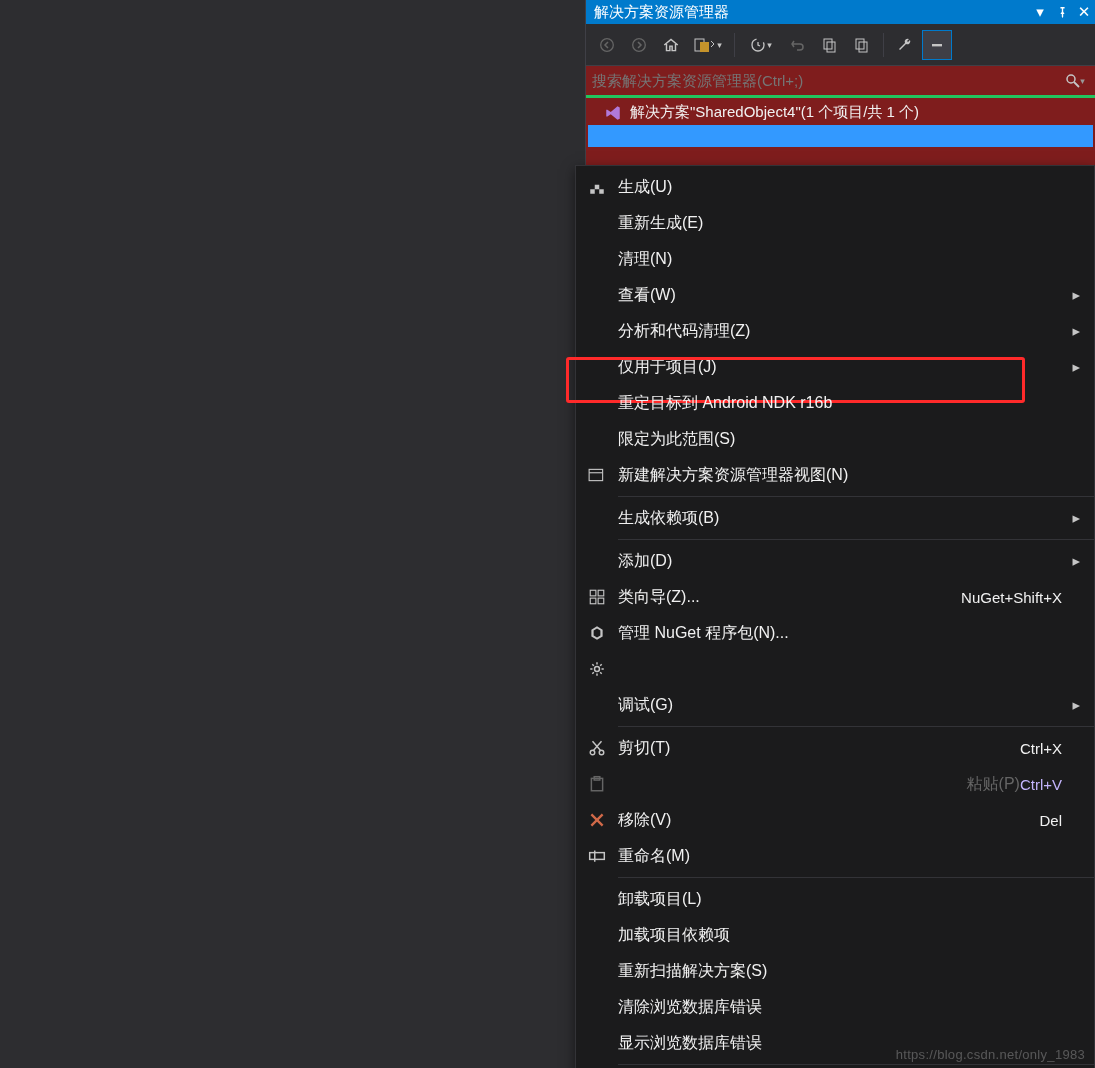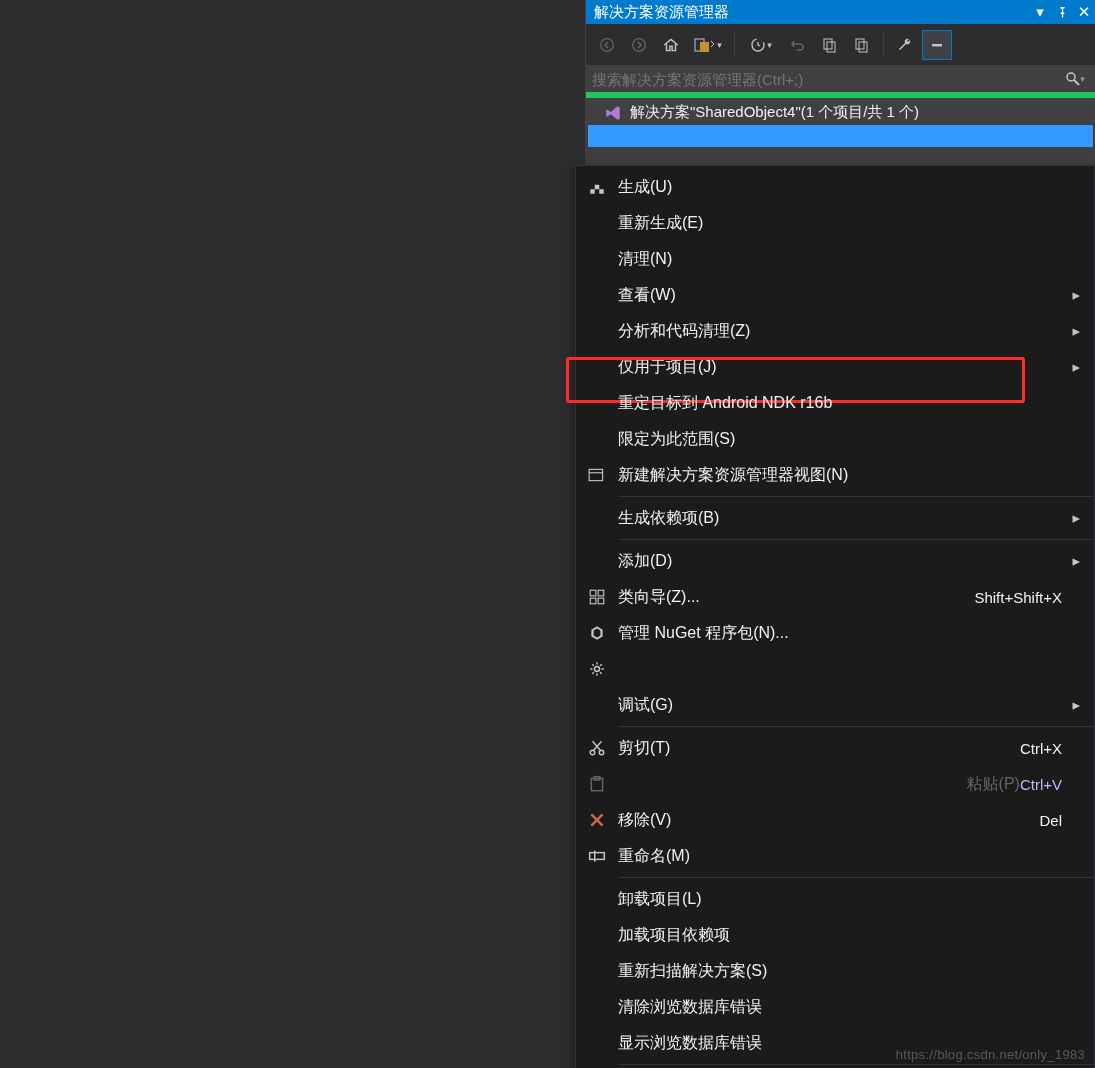--- a/index.html
+++ b/index.html
@@ -12,21 +12,21 @@
       color: #f1f1f1;
       overflow: hidden;
       position: relative;
     }
     .panel {
       position: absolute;
       right: 0;
       top: 0;
       width: 510px;
       height: 165px;
-      background: #404040;
+      background: #7f1d1d;
       border-left: 1px solid #3f3f46;
     }
     .panel-title {
       background: #007acc;
       color: #fff;
       height: 24px;
       line-height: 24px;
       padding-left: 8px;
       font-size: 15px;
       display: flex;
@@ -54,21 +54,21 @@
       border: 1px solid transparent;
     }
     .tool.dd { width: 40px; }
     .tool.sel { border: 1px solid #007acc; background: #3f3f46; }
     .sep { width: 1px; height: 24px; background: #3f3f46; margin: 0 4px; }
     .search-row {
       display: flex;
       align-items: center;
       height: 32px;
       padding: 0 6px;
-      border-bottom: 6px solid #22c55e;
+      border-bottom: 3px solid #22c55e;
       color: #999;
       justify-content: flex-end;
     }
     .search-row input {
       flex: 1;
       background: transparent;
       border: none;
       color: #ccc;
       font-size: 15px;
       outline: none;
@@ -320,21 +320,21 @@
     <div class="mi">
       <span class="icol">
         <svg width="18" height="18" viewBox="0 0 16 16">
           <rect x="2" y="2" width="5" height="5" fill="none" stroke="#c5c5c5"></rect>
           <rect x="9" y="2" width="5" height="5" fill="none" stroke="#c5c5c5"></rect>
           <rect x="2" y="9" width="5" height="5" fill="none" stroke="#c5c5c5"></rect>
           <rect x="9" y="9" width="5" height="5" fill="none" stroke="#c5c5c5"></rect>
         </svg>
       </span>
       <span class="lbl">类向导(Z)...</span>
-      <span class="sc">Shift+Shift+X</span>
+      <span class="sc">NuGet+Shift+X</span>
       <span class="arrow"></span>
     </div>
     <div class="mi">
       <span class="icol">
         <svg width="18" height="18" viewBox="0 0 16 16">
           <path fill="#c5c5c5" d="M8 2l5 3v6l-5 3-5-3V5z"></path>
           <path fill="#1b1b1c" d="M8 4l3 1.8v4.4L8 12l-3-1.8V5.8z"></path>
         </svg>
       </span>
       <span class="lbl">管理 NuGet 程序包(N)...</span>

